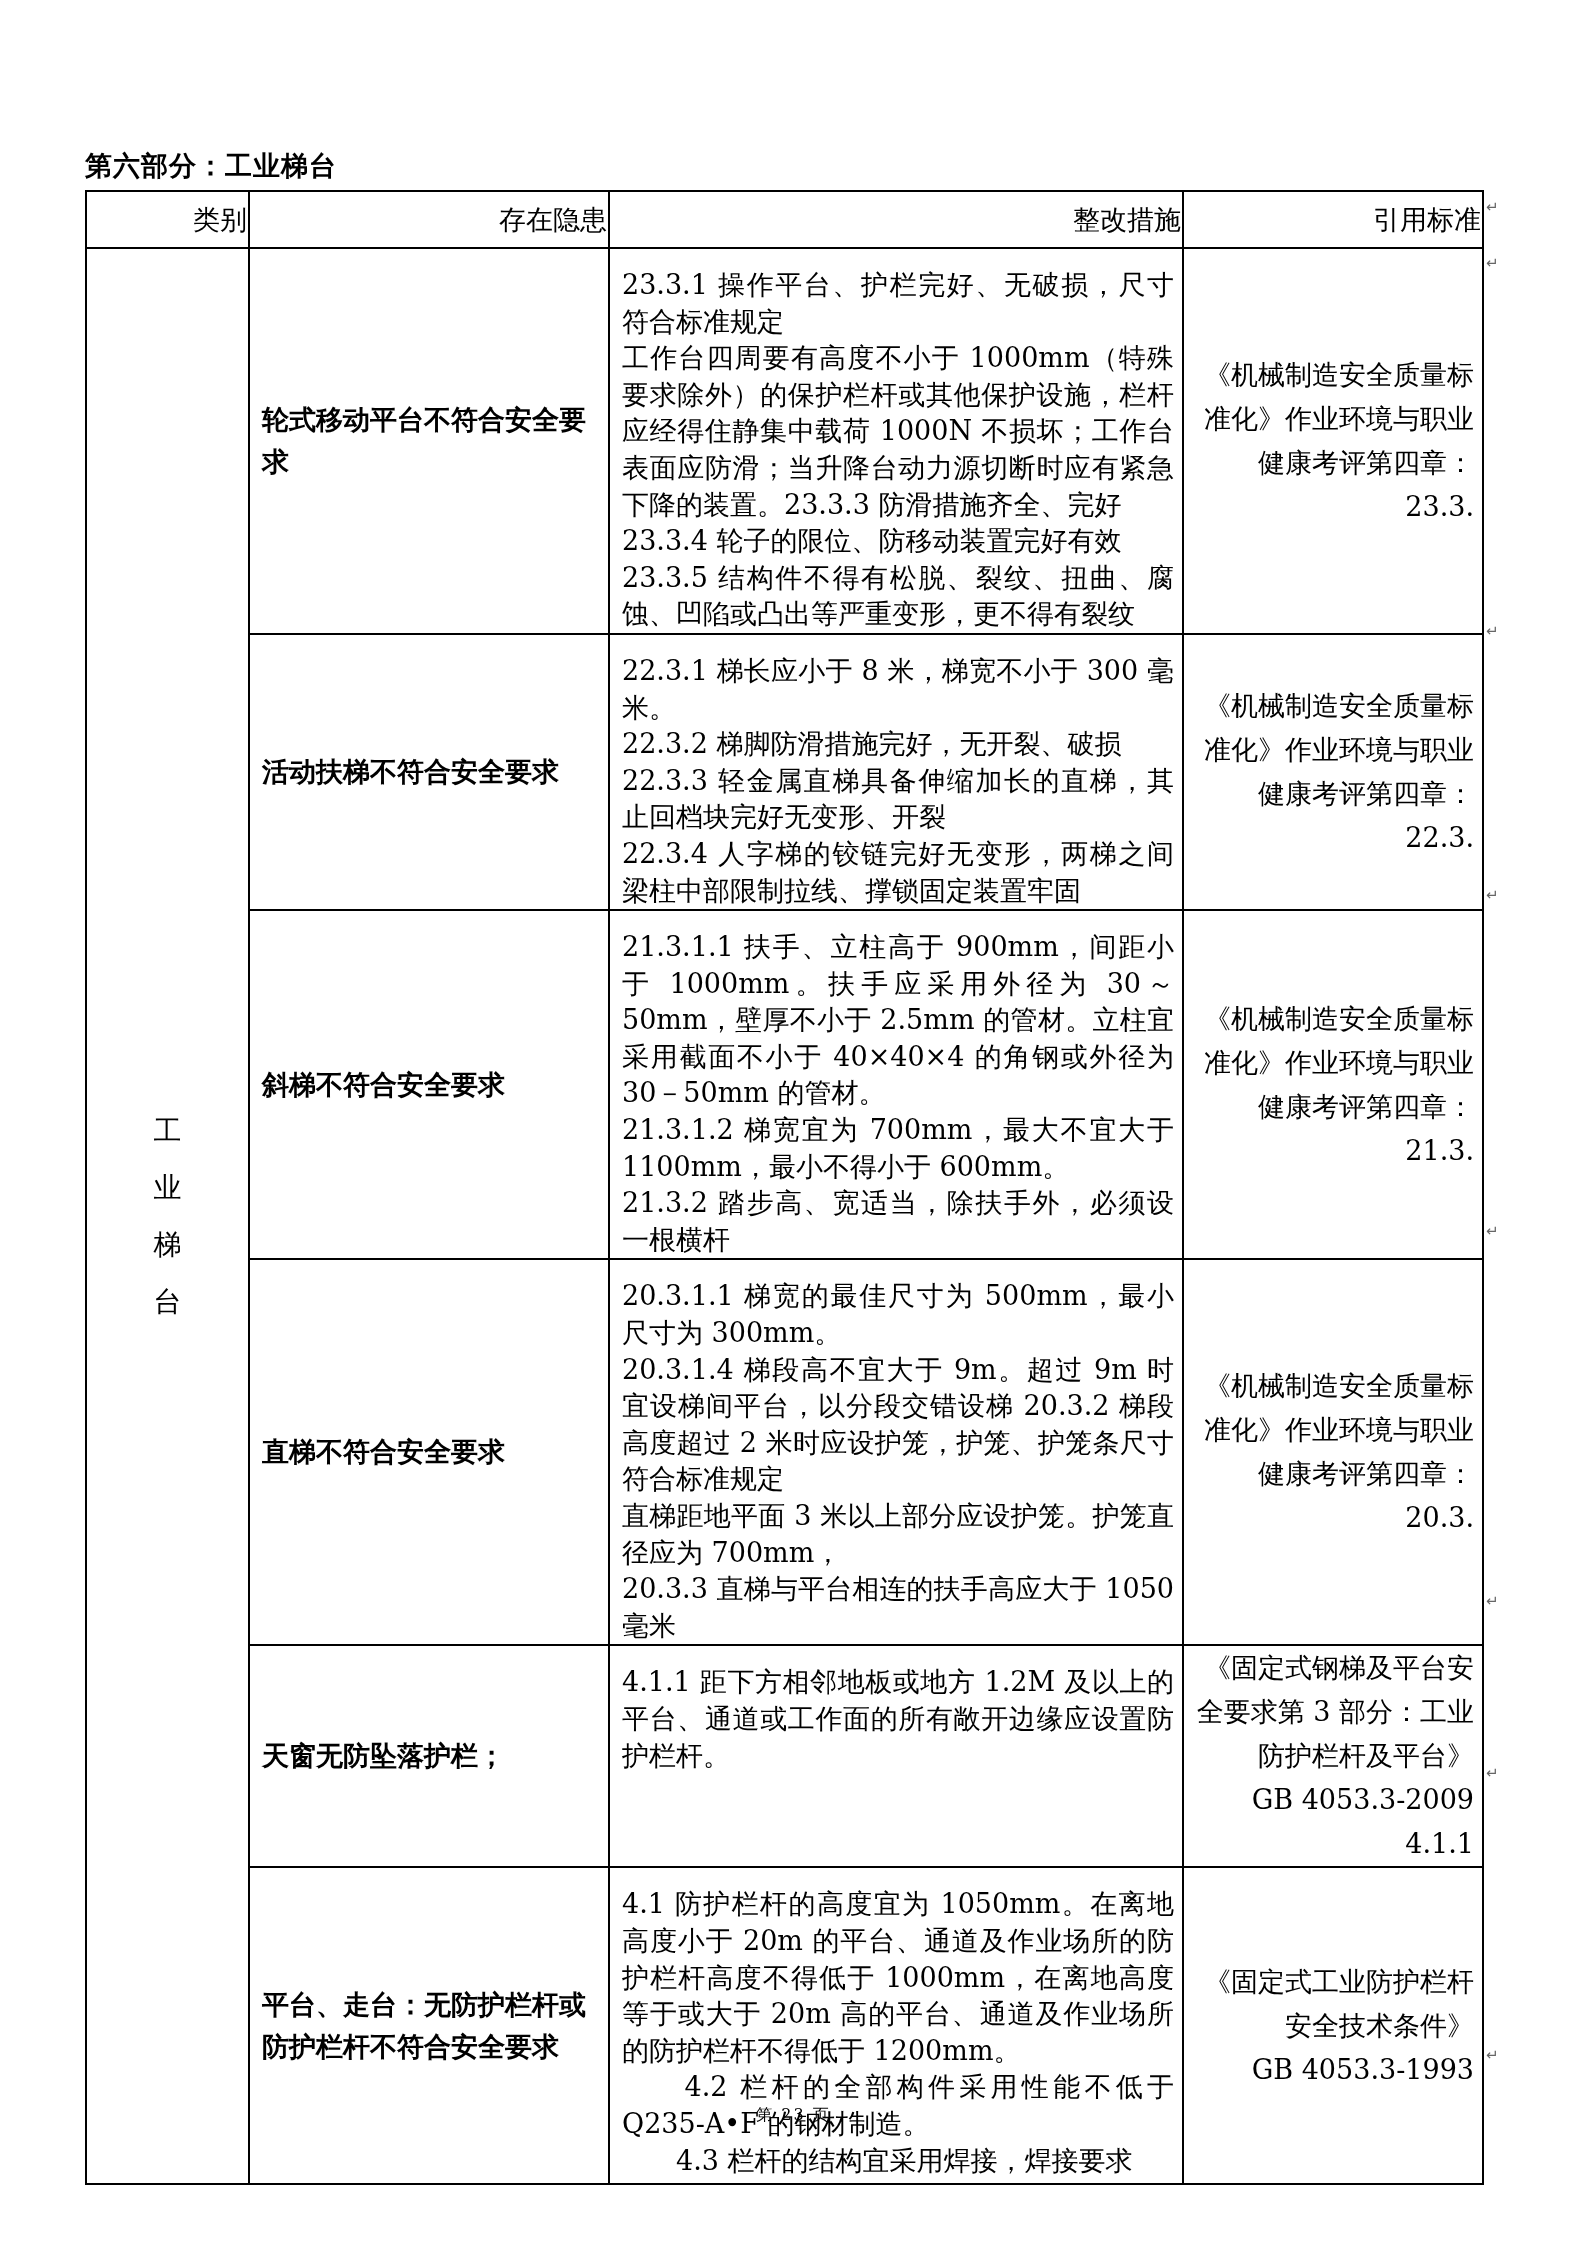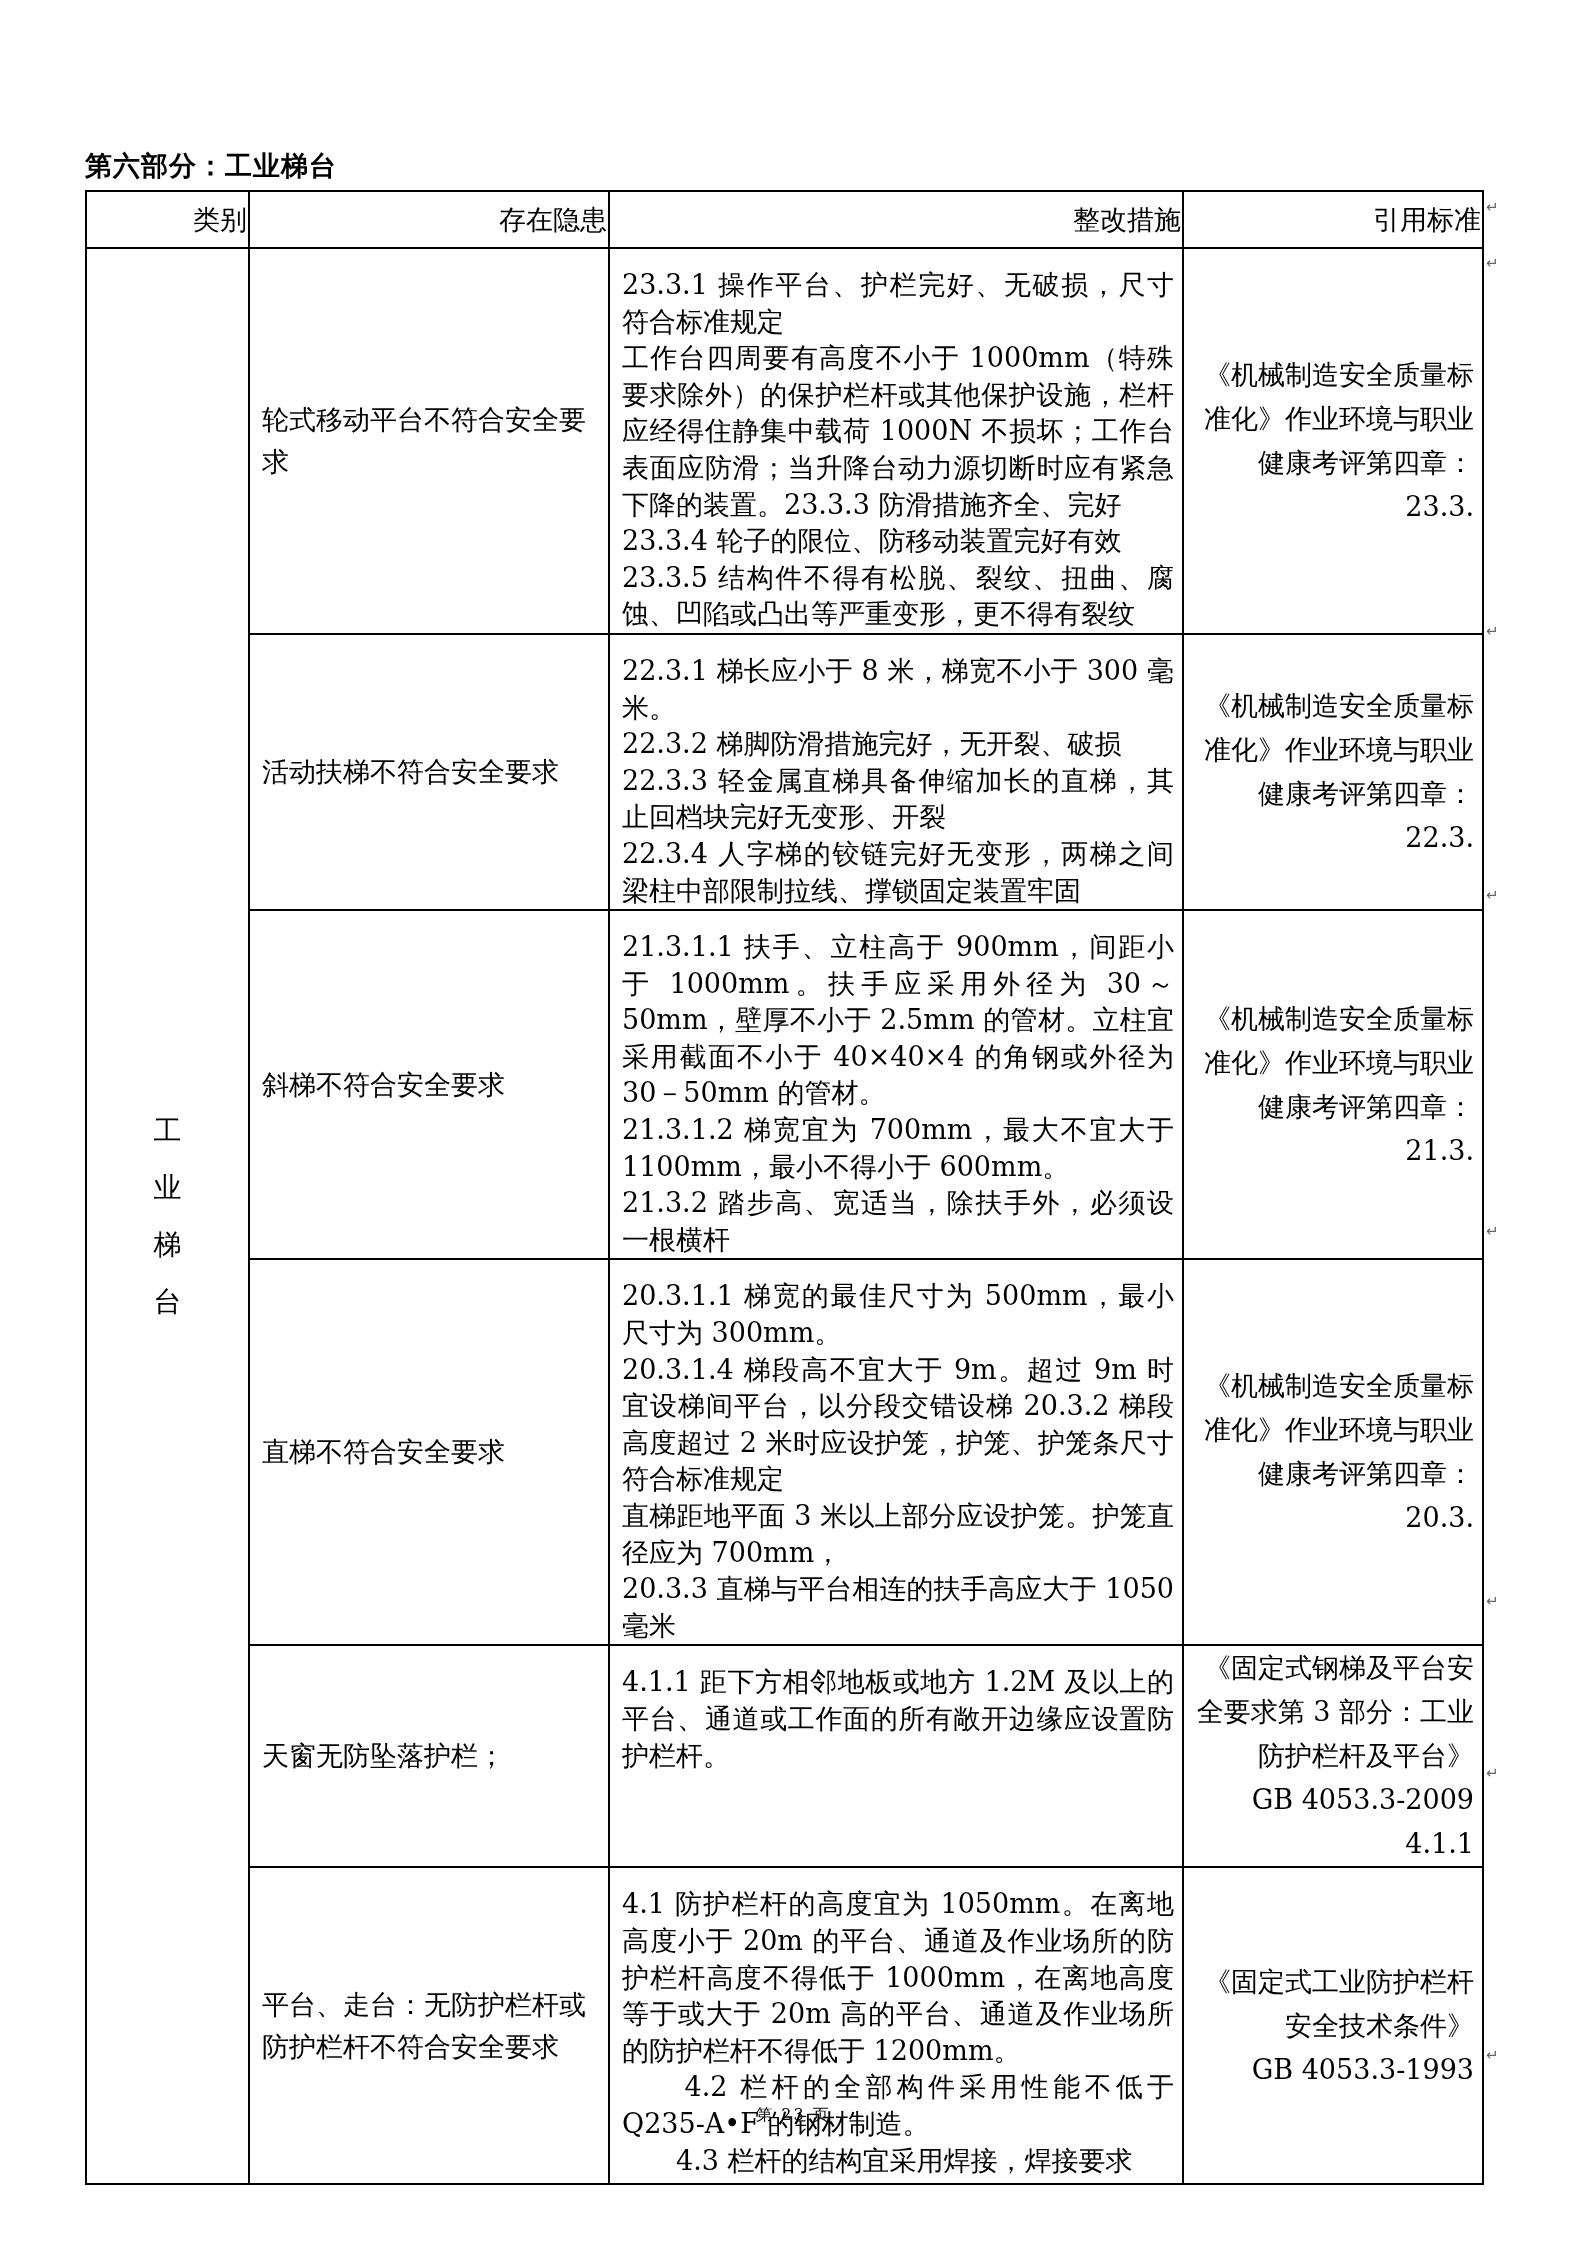--- a/index.html
+++ b/index.html
@@ -27,21 +27,21 @@
   .col-haz{width:360px;}
   .col-mea{width:574px;}
   .col-std{width:300px;}
   th.hd{height:53px;text-align:right;vertical-align:middle;font-size:27px;}
   td.cat{
     text-align:center;vertical-align:middle;
   }
   .cat-stack{display:flex;flex-direction:column;align-items:center;gap:19px;font-size:28px;}
   td.haz{
     vertical-align:middle;text-align:left;
-    padding:0 6px 0 12px;line-height:42px;
+    padding:0 6px 0 12px;line-height:42px;font-weight:bold;
   }
   td.mea{
     vertical-align:top;text-align:justify;
     padding:18px 8px 0 12px;line-height:36.6px;
     white-space:pre-wrap;
   }
   td.std{
     vertical-align:middle;text-align:right;
     padding:0 8px 0 12px;line-height:44px;
     white-space:pre-wrap;

